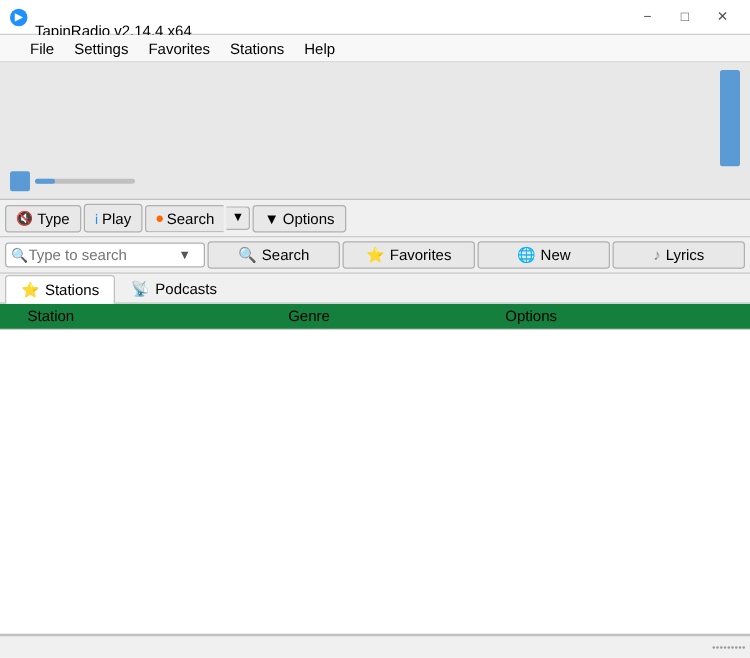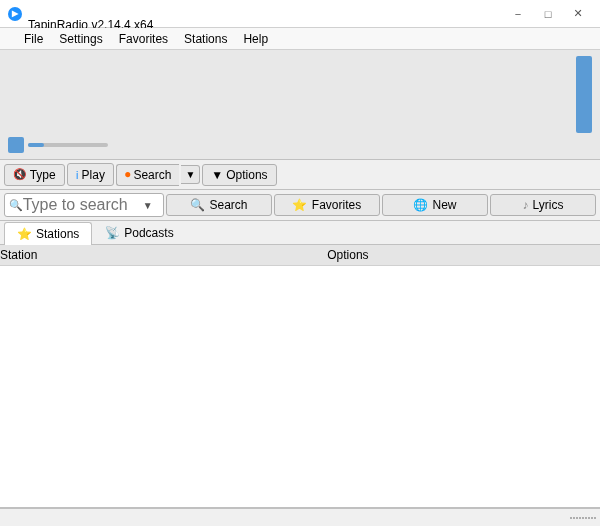--- a/index.html
+++ b/index.html
@@ -197,21 +197,21 @@
       align-items: center;
       background: white;
       border: 1px solid #b0b0b0;
       border-radius: 3px;
       padding: 2px 4px;
       width: 160px;
     }
     .search-input-wrap input {
       border: none;
       outline: none;
-      font-size: 16px;
+      font-size: 12px;
       background: transparent;
       width: 120px;
       color: #888;
     }
     .search-input-wrap .arrow {
       color: #555;
       font-size: 10px;
       cursor: pointer;
     }
     .nav-btn {
@@ -267,23 +267,23 @@
 
     
     .content-area {
       background: white;
       flex: 1;
       overflow-y: auto;
       border-bottom: 1px solid #c0c0c0;
     }
     .table-header {
       display: flex;
-      background: #e5e5e5;
+      background: #15803d;
       border-bottom: 1px solid #d0d0d0;
-      padding: 3px 0;
+      padding: 3px 22px;
       font-weight: normal;
       color: #000;
     }
     .table-header .col { flex: 1; font-size: 12px; }
     .table-header .col:first-child { flex: 1.2; }
 
     
     .status-bar {
       display: flex;
       align-items: center;
@@ -391,20 +391,21 @@
   </div>
   <div class="tab tab-podcasts">
     <span class="tab-icon">📡</span>
     <span>Podcasts</span>
   </div>
 </div>
 
 <div class="content-area">
   <div class="table-header">
     <span class="col">Station</span>
+    <span class="col">Genre</span>
     <span class="col">Options</span>
   </div>
 </div>
 
 <div class="status-bar">
   <div class="status-grip">
     <div class="grip-dot"></div>
     <div class="grip-dot"></div>
     <div class="grip-dot"></div>
     <div class="grip-dot"></div>

